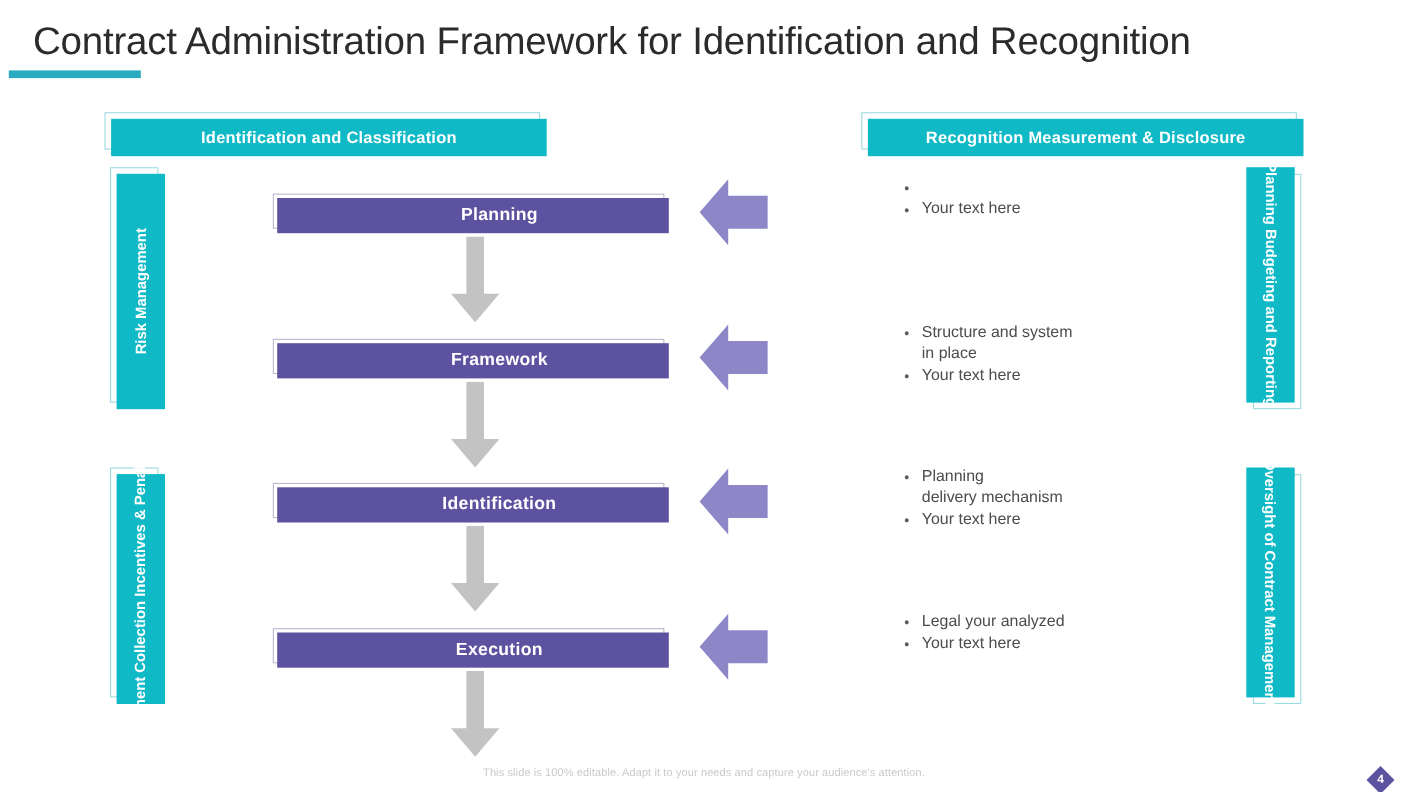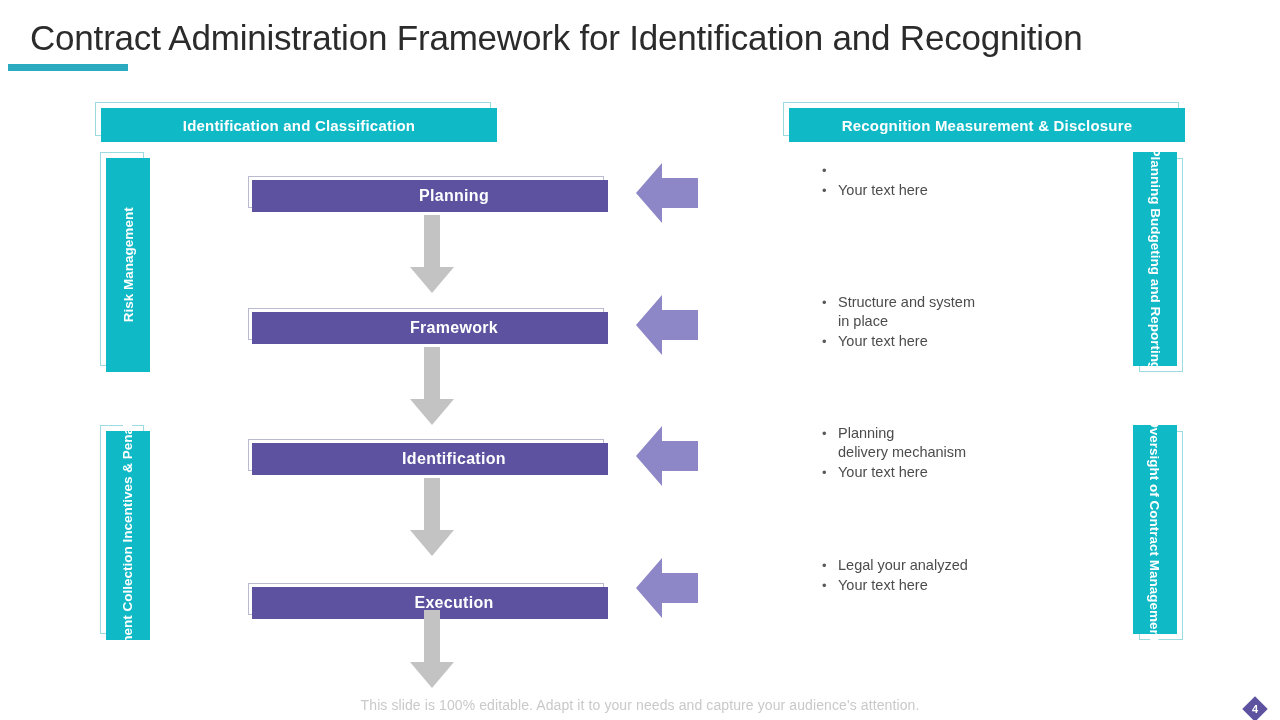--- a/index.html
+++ b/index.html
@@ -133,21 +133,21 @@
   .stage-label {
     color: #ffffff;
     font-size: 16px;
     font-weight: bold;
     letter-spacing: 0.3px;
     white-space: nowrap;
   }
   #stage-planning      { top: 176px; }
   #stage-creation      { top: 308px; }
   #stage-collaboration { top: 439px; }
-  #stage-execution     { top: 583px; }
+  #stage-execution     { top: 571px; }
 
   
   .down-arrow {
     position: absolute;
     left: 410px;
     width: 44px;
     height: 78px;
   }
   .down-arrow svg { display: block; }
   #down-arrow-1 { top: 215px; }
@@ -198,21 +198,21 @@
   #bullets-3 { top: 424px; }
   #bullets-4 { top: 556px; }
 
   
   .footer-note {
     position: absolute;
     left: 0;
     right: 0;
     top: 697px;
     text-align: center;
-    font-size: 14px;
+    font-size: 10px;
     color: #c9c9c9;
     letter-spacing: 0.1px;
   }
   .page-badge {
     position: absolute;
     left: 1244px;
     top: 698px;
     width: 22px;
     height: 22px;
   }

